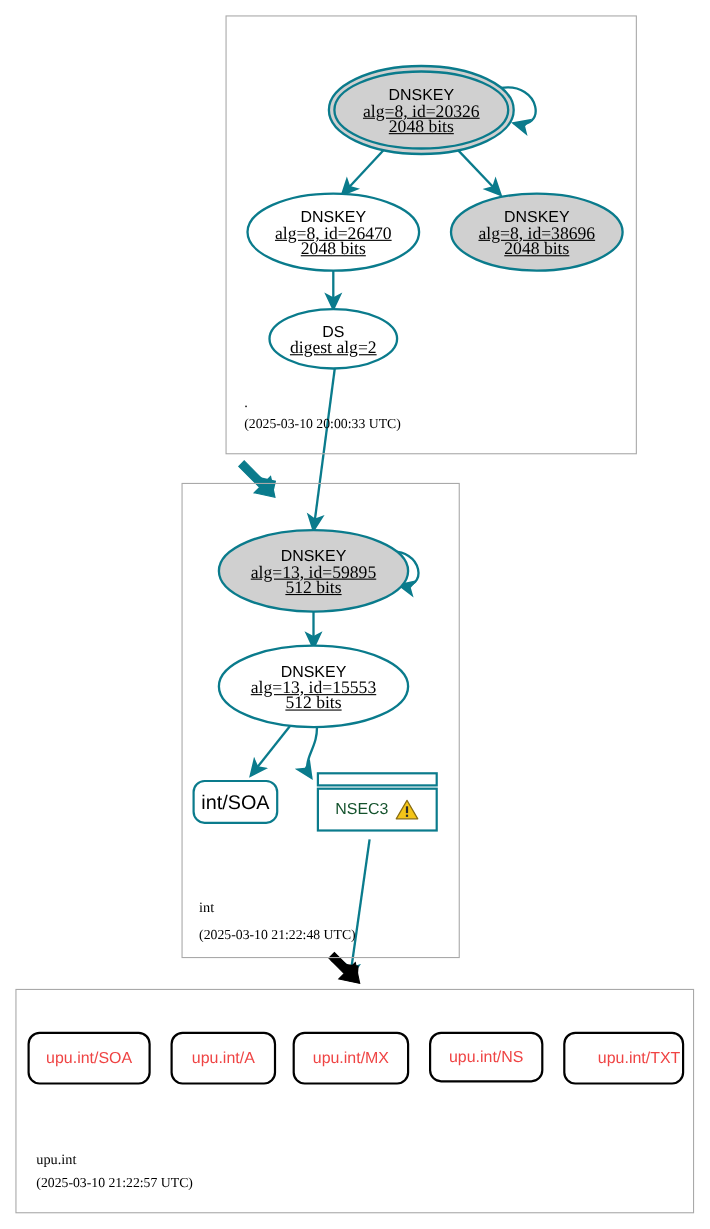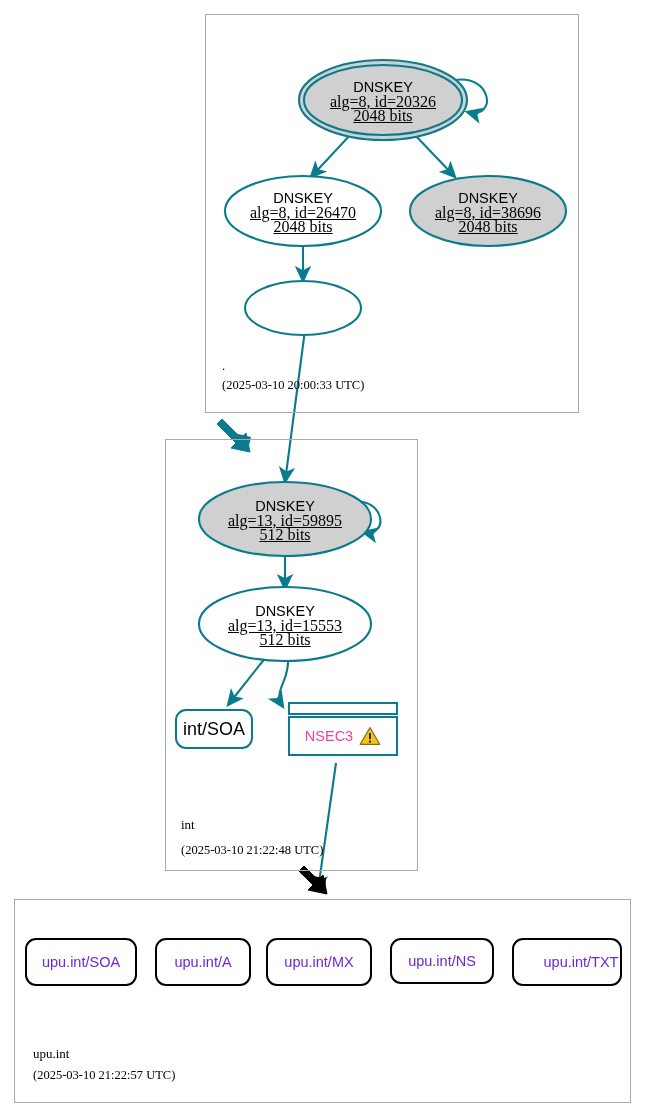--- a/index.html
+++ b/index.html
@@ -66,21 +66,21 @@
     border-radius: 11px;
     background: #ffffff;
     display: flex;
     align-items: center;
     justify-content: center;
     box-sizing: border-box;
   }
   .rr-label {
     font-family: "Liberation Sans", sans-serif;
     font-size: 14.5px;
-    color: #6d28d9;
+    color: #ef4444;
     white-space: nowrap;
   }
   .soa-box {
     position: absolute;
     border: 2px solid #0a7b8c;
     border-radius: 11px;
     background: #ffffff;
     display: flex;
     align-items: center;
     justify-content: center;
@@ -115,21 +115,21 @@
     background: #ffffff;
     box-sizing: border-box;
     display: flex;
     align-items: center;
     justify-content: center;
     gap: 6px;
   }
   .nsec-label {
     font-family: "Liberation Sans", sans-serif;
     font-size: 14.5px;
-    color: #ec4899;
+    color: #14532d;
   }
   .warn-icon {
     display: block;
   }
 </style>
 </head>
 <body>
 
 <div id="canvas">
 
@@ -222,20 +222,24 @@
     <div class="node-sub">alg=8, id=26470</div>
     <div class="node-sub">2048 bits</div>
   </div>
 
   <div class="node" style="left:410px; top:190px; width:156px;">
     <div class="node-title">DNSKEY</div>
     <div class="node-sub">alg=8, id=38696</div>
     <div class="node-sub">2048 bits</div>
   </div>
 
+  <div class="node" style="left:245px; top:294px; width:116px;">
+    <div class="node-title">DS</div>
+    <div class="node-sub">digest alg=2</div>
+  </div>
 
   <div class="node" style="left:199px; top:498px; width:172px;">
     <div class="node-title">DNSKEY</div>
     <div class="node-sub">alg=13, id=59895</div>
     <div class="node-sub">512 bits</div>
   </div>
 
   <div class="node" style="left:199px; top:603px; width:172px;">
     <div class="node-title">DNSKEY</div>
     <div class="node-sub">alg=13, id=15553</div>

